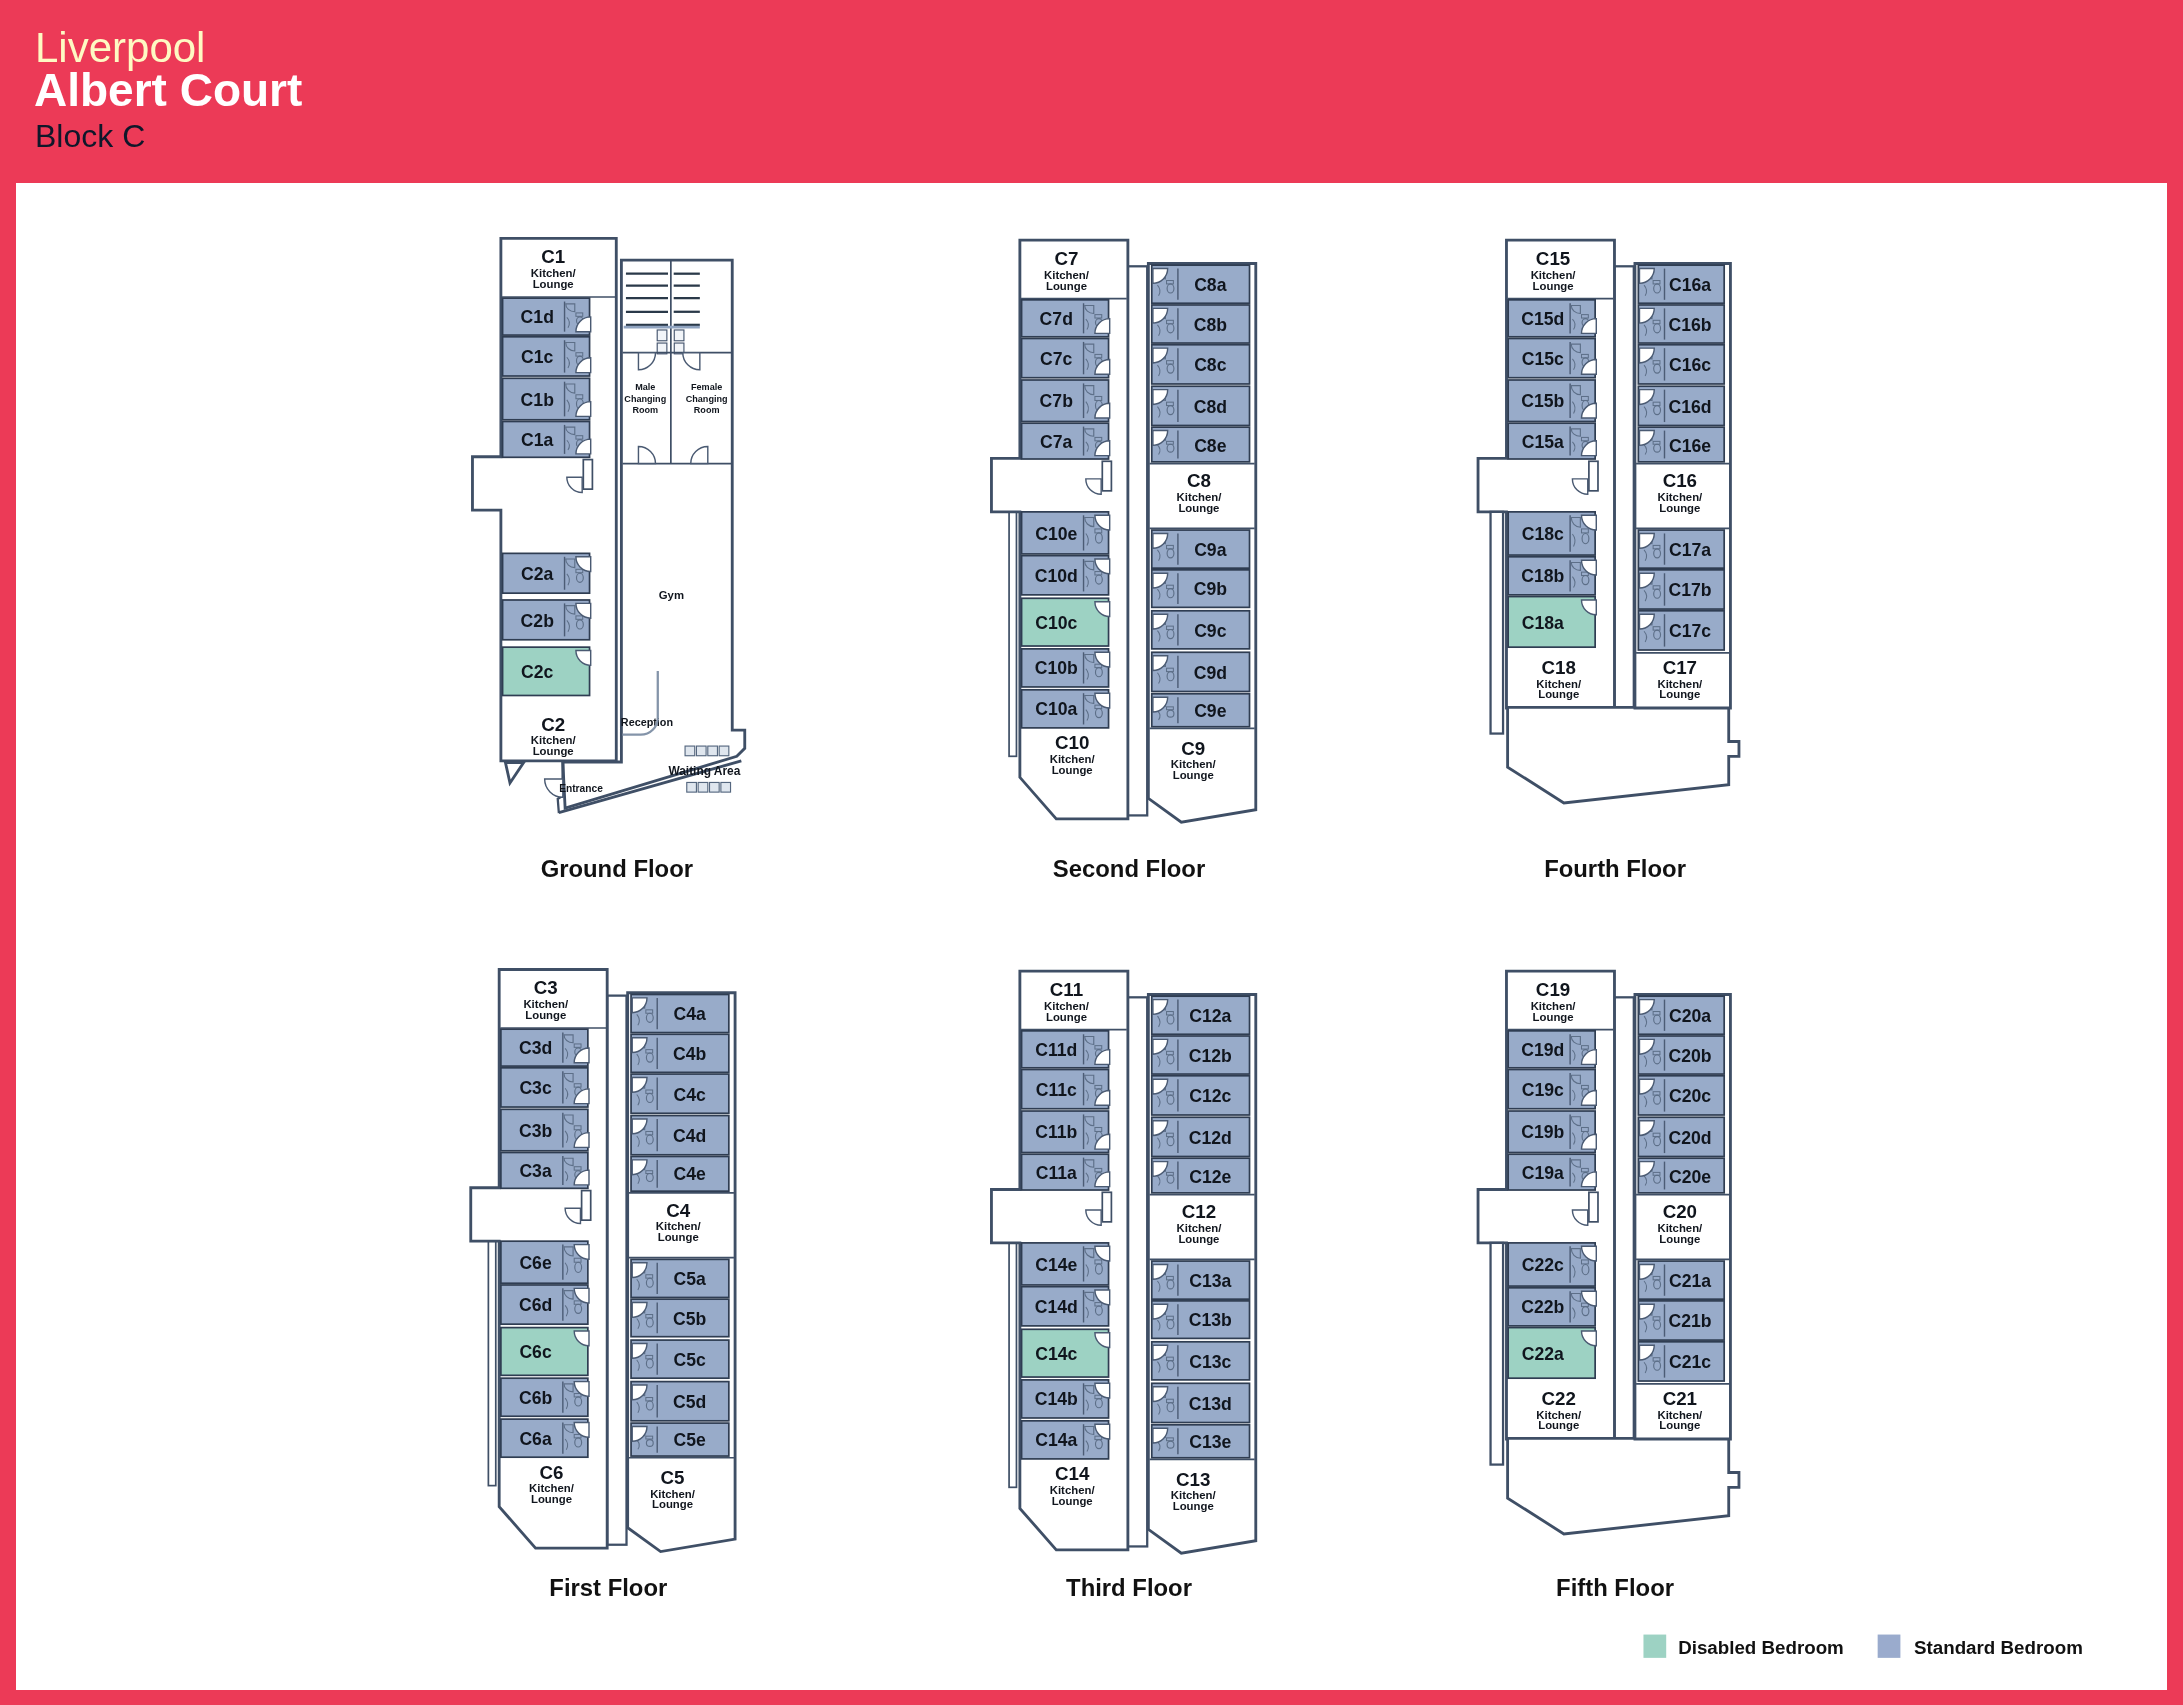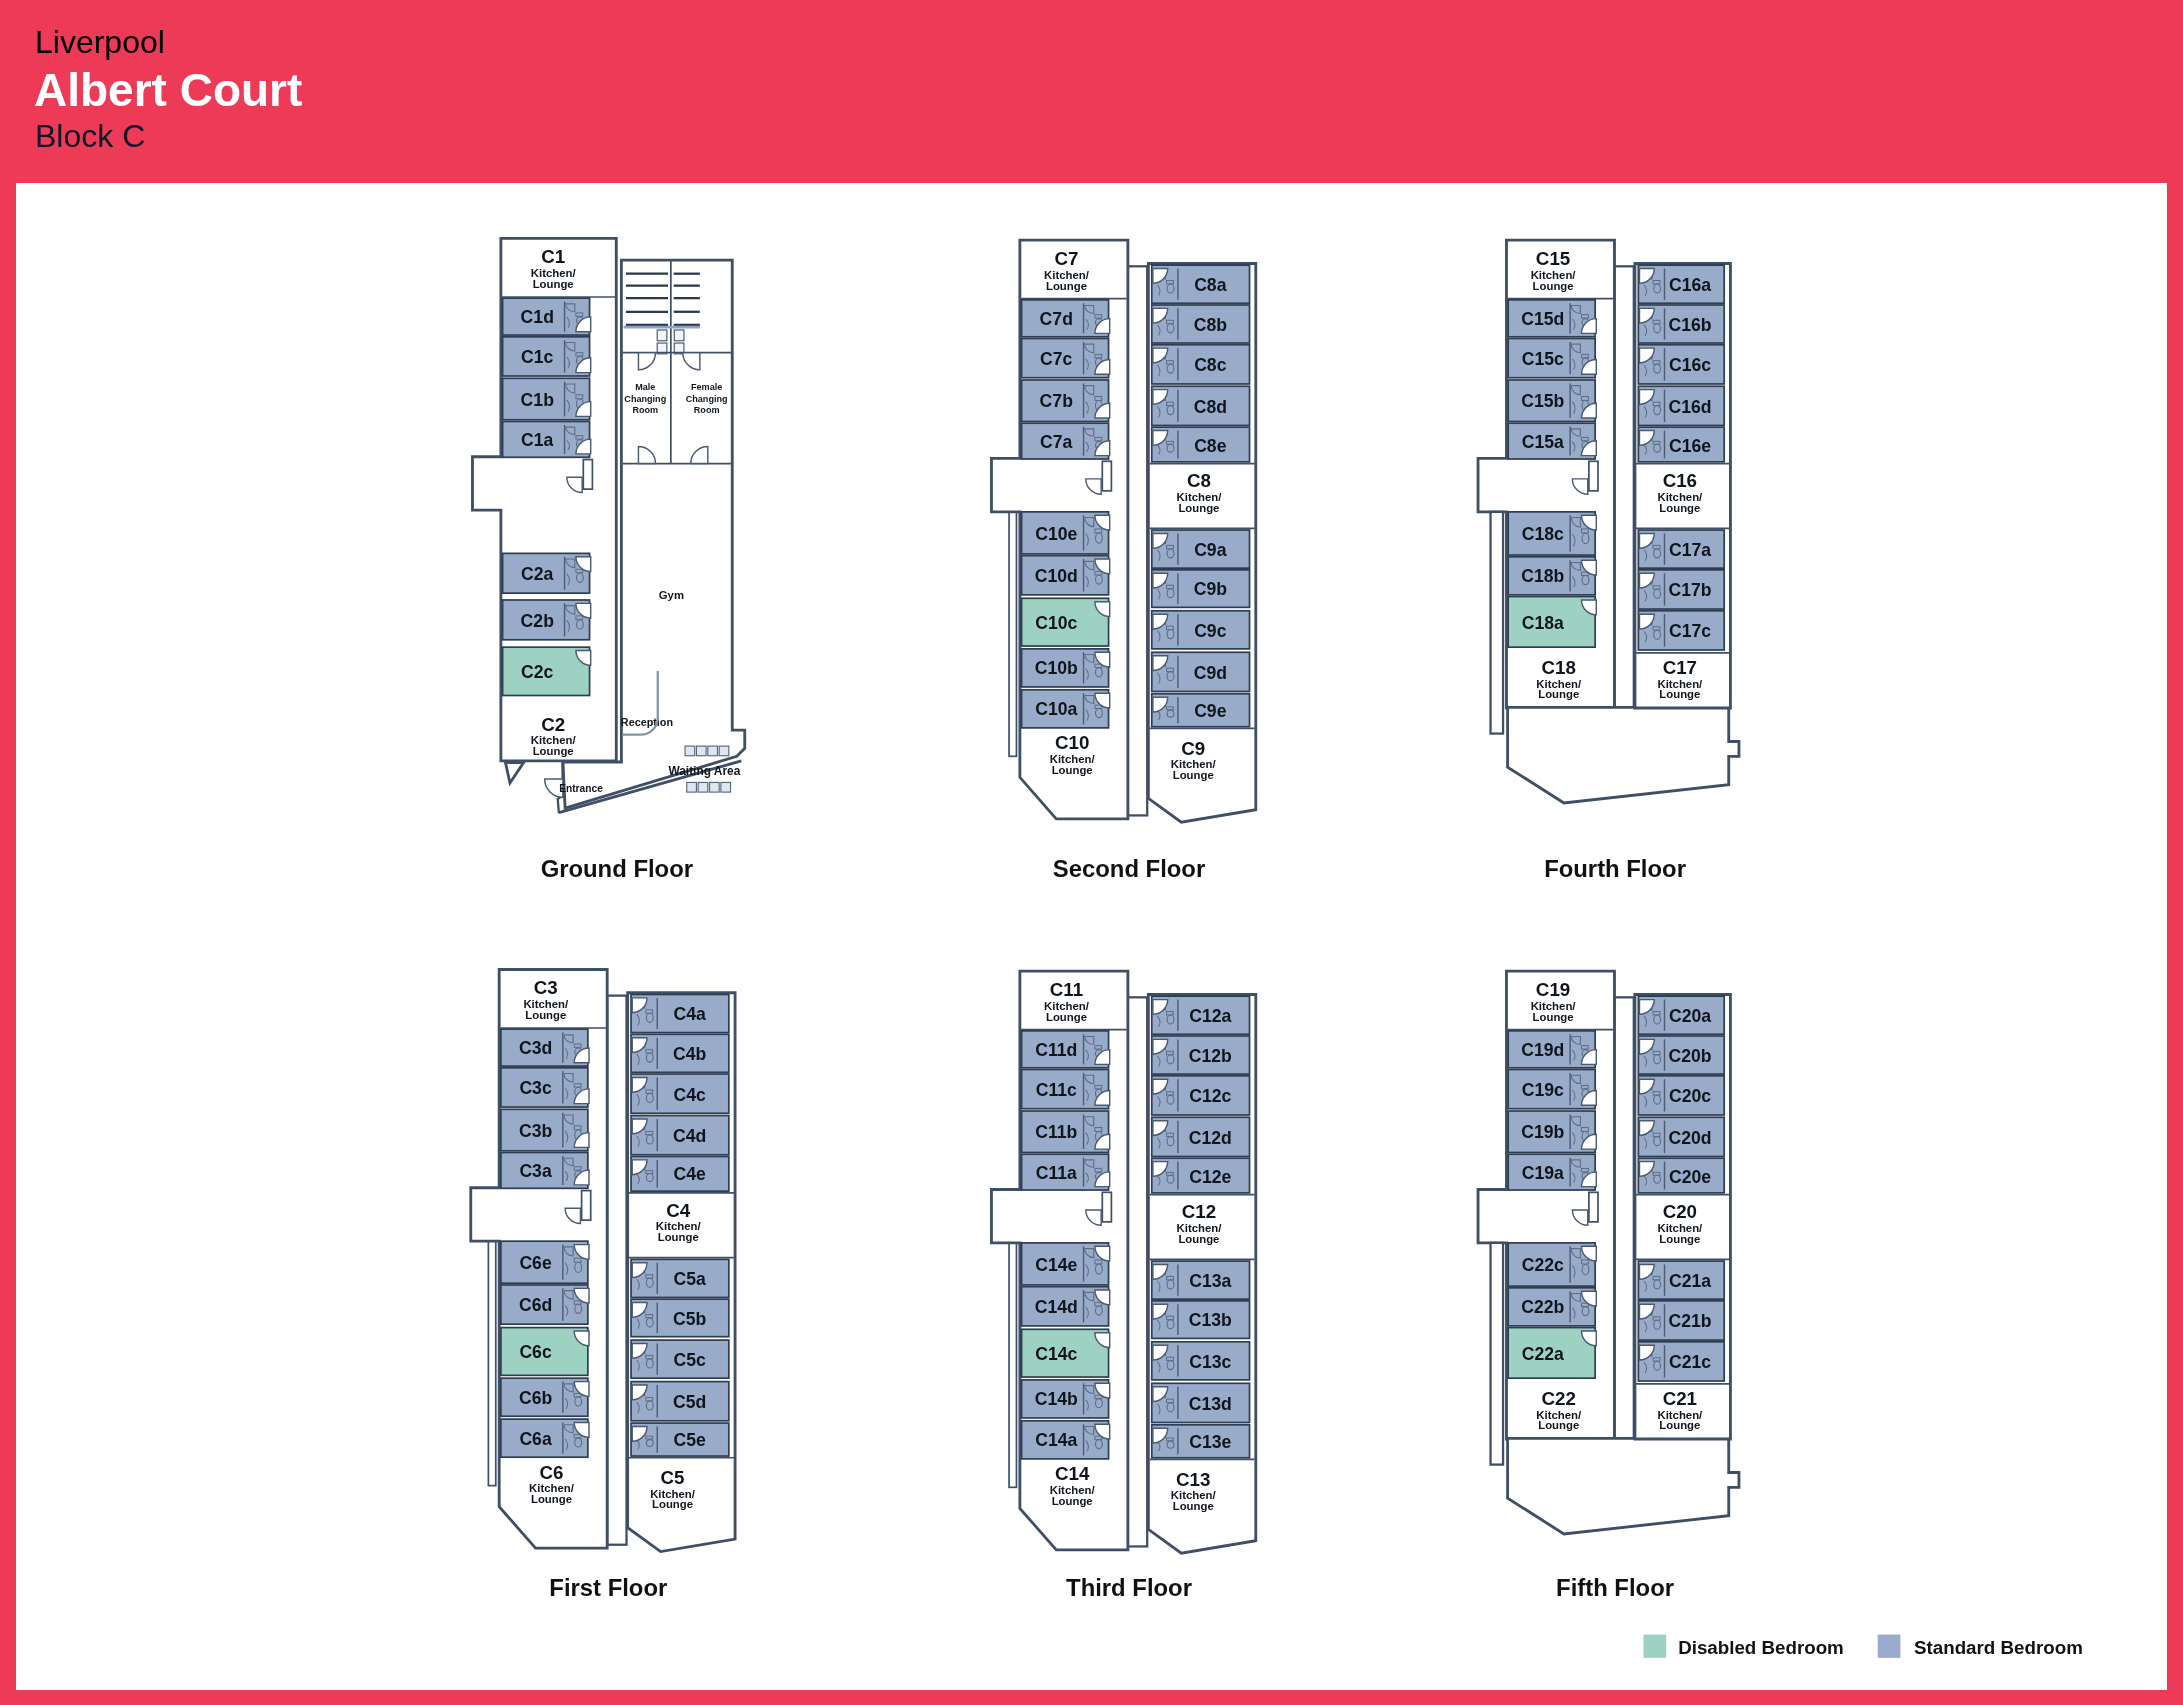--- a/index.html
+++ b/index.html
@@ -1,17 +1,17 @@
 <!DOCTYPE html>
 <html style="font-size:9px"><head><meta charset="utf-8">
 <style>
   html,body { margin:0; padding:0; }
   body { width:2183px; height:1706px; background:#ec3a57; font-family:"Liberation Sans",sans-serif; position:relative; }
   .content { position:absolute; left:16px; top:183px; width:2151px; height:1507px; background:#ffffff;text-align:center; }
-  .h1 { position:absolute; left:35px; top:24px; font-size:32px; color:#000000; font-weight:normal; }
+  .h1 { position:absolute; left:35px; top:24px; font-size:42px; color:#fef9c3; font-weight:normal; }
   .h2 { position:absolute; left:34px; top:63px; font-size:46px; color:#fff; font-weight:bold; }
   .h3 { position:absolute; left:35px; top:118px; font-size:32px; color:#0f172a; font-weight:normal; }
 </style></head>
 <body>
   <div class="h1">Liverpool</div>
   <div class="h2">Albert Court</div>
   <div class="h3">Block C</div>
   <div class="content">
     <svg width="2151" height="1507" viewBox="28 322 3784 2650">
       <g font-family="Liberation Sans, sans-serif">

